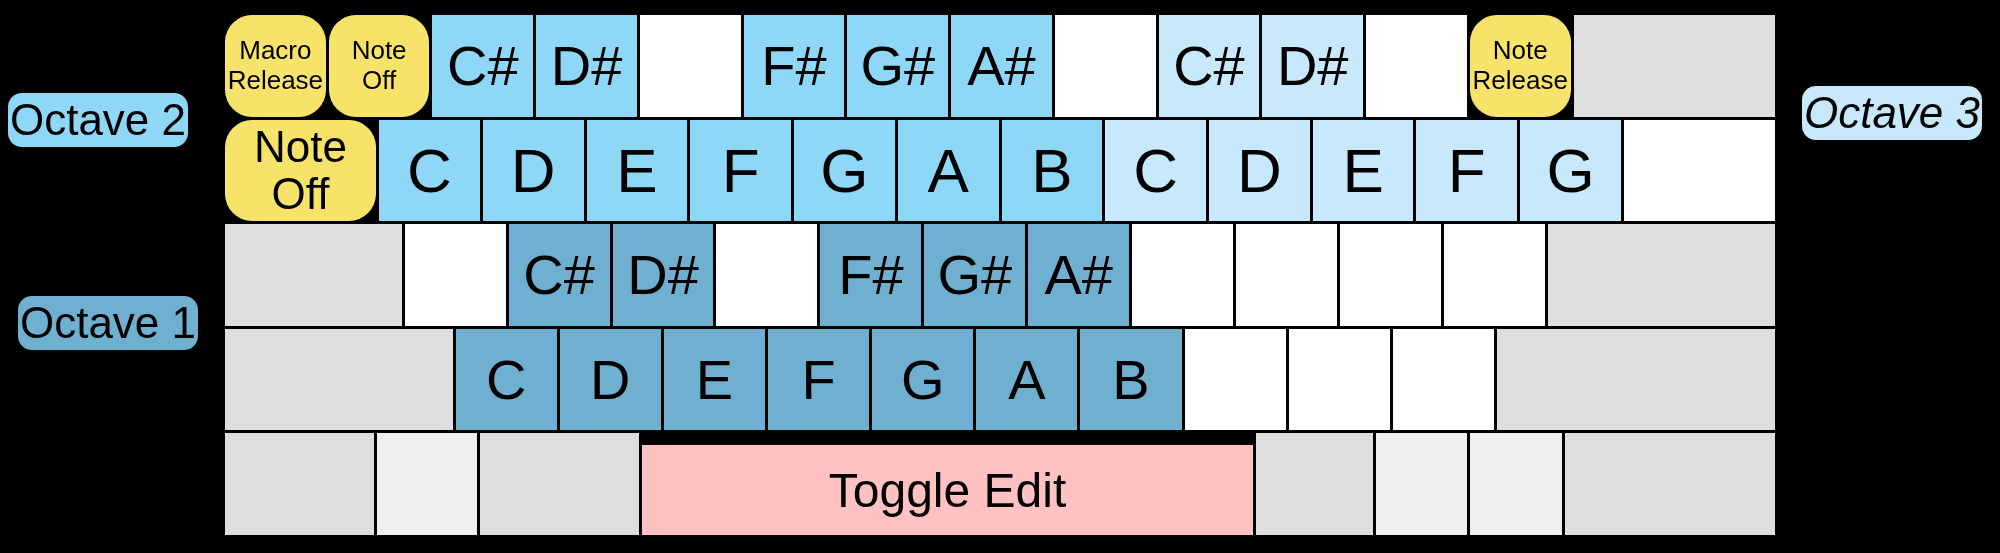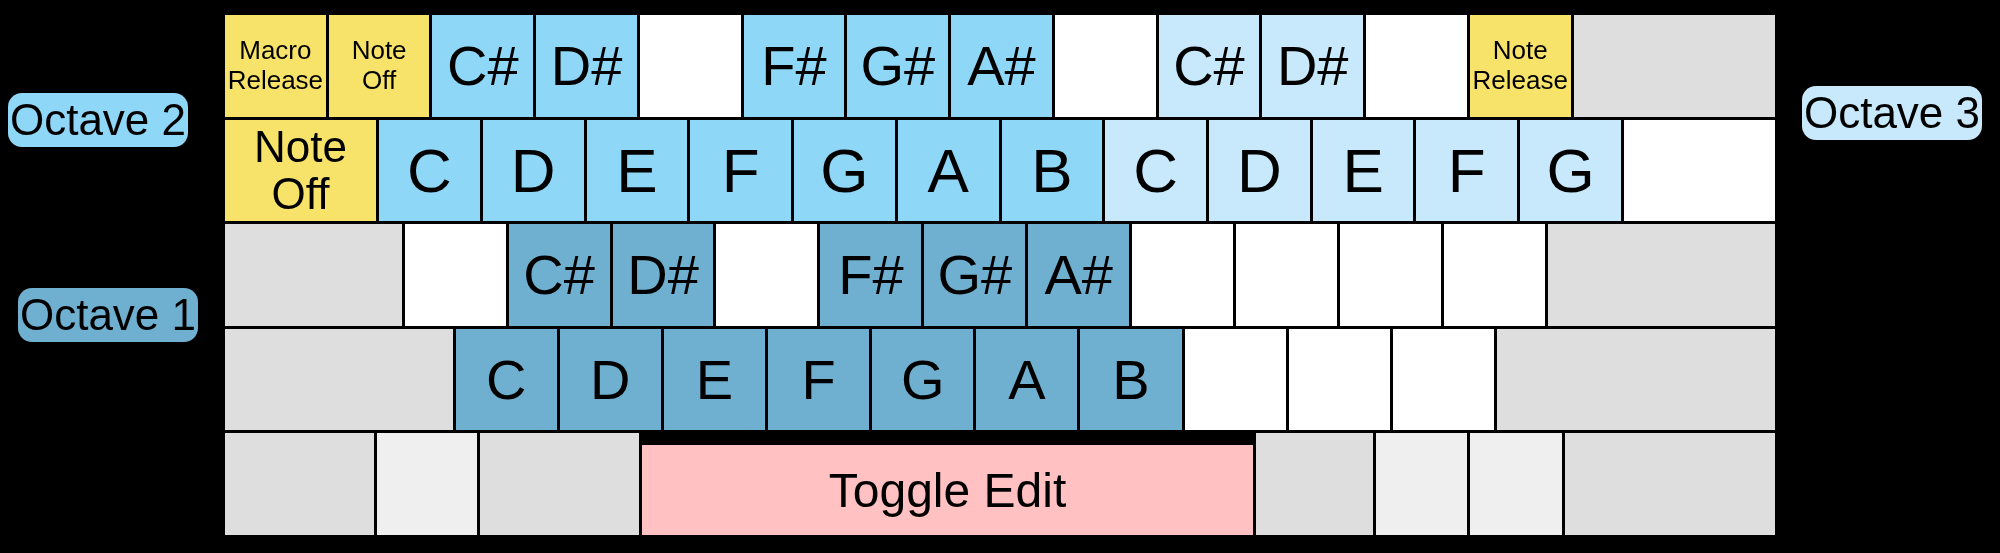--- a/index.html
+++ b/index.html
@@ -23,21 +23,21 @@
   }
   .row { flex: 1 1 0; display: flex; gap: 3px; min-height: 0; }
   .key {
     flex: 1 1 0;
     display: flex; align-items: center; justify-content: center;
     text-align: center;
     white-space: pre-line;
     overflow: hidden;
     color: var(--key-text, #000);
   }
-  .t-action    { background: var(--key-action-yellow); }
+  .t-action    { background: var(--key-action-yellow); border-radius: 27px; }
   .t-oct2      { background: var(--key-octave2-blue); }
   .t-oct3      { background: var(--key-octave3-blue); }
   .t-oct1      { background: var(--key-octave1-blue); }
   .t-blank     { background: var(--key-blank-white); }
   .t-mod       { background: var(--key-modifier-gray); }
   .t-mod-light { background: var(--key-modifier-light-gray); }
   .t-space     { background: var(--key-space-pink); }
   .f-xs { font-size: 26px; line-height: 1.15; }
   .f-sm { font-size: 44px; line-height: 1.08; }
   .f-md { font-size: 48px; margin-top: 12px; }
@@ -45,22 +45,22 @@
   .f-xl { font-size: 62px; }
   .pill {
     position: absolute;
     height: 54px; width: 180px;
     border-radius: 14px;
     display: flex; align-items: center; justify-content: center;
     font-size: 44px;
     color: var(--key-text, #000);
   }
   .pill-octave2 { left: 8px;   top: 93px;  background: var(--key-octave2-blue); }
-  .pill-octave1 { left: 18px;   top: 288px; background: var(--key-octave1-blue); }
-  .pill-octave3 { left: 1802px; top: 86px;  background: var(--key-octave3-blue); }
+  .pill-octave1 { left: 18px;   top: 296px; background: var(--key-octave1-blue); }
+  .pill-octave3 { left: 1802px; top: 86px;  background: var(--key-octave3-blue); font-style: italic; }
 </style>
 </head>
 <body>
 
 <div class="stage">
   <div class="pill pill-octave2">Octave 2</div>
   <div class="pill pill-octave1">Octave 1</div>
   <div class="pill pill-octave3">Octave 3</div>
 
   <div class="keyboard">

